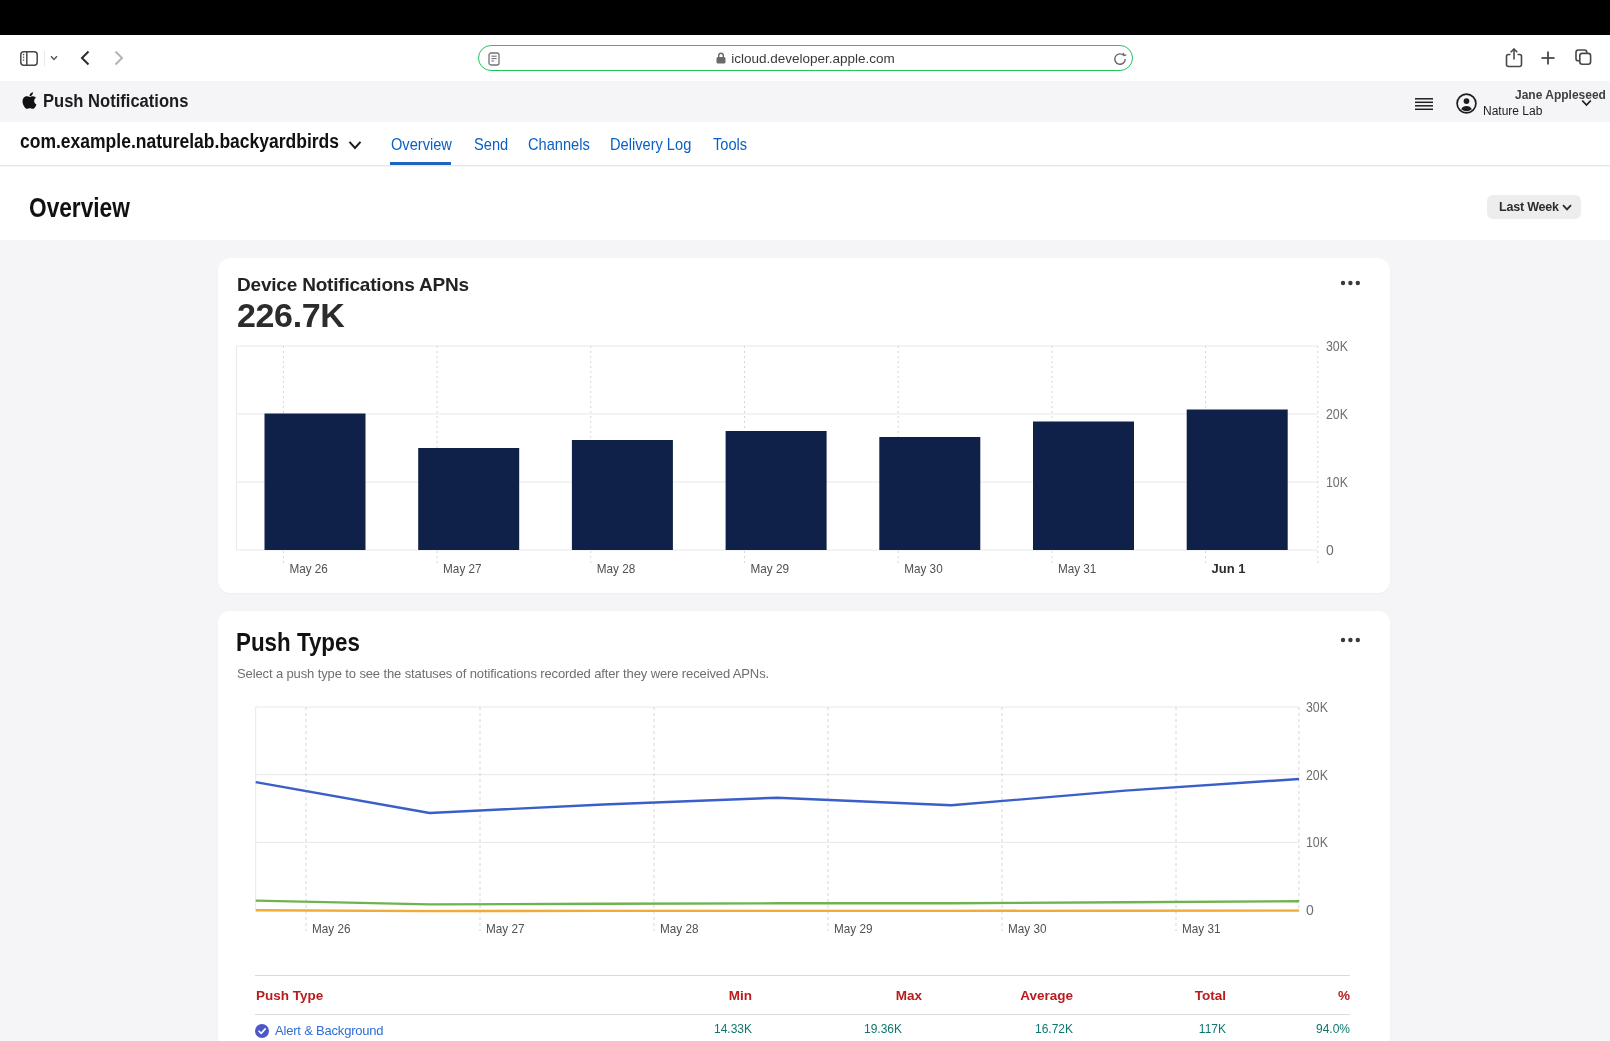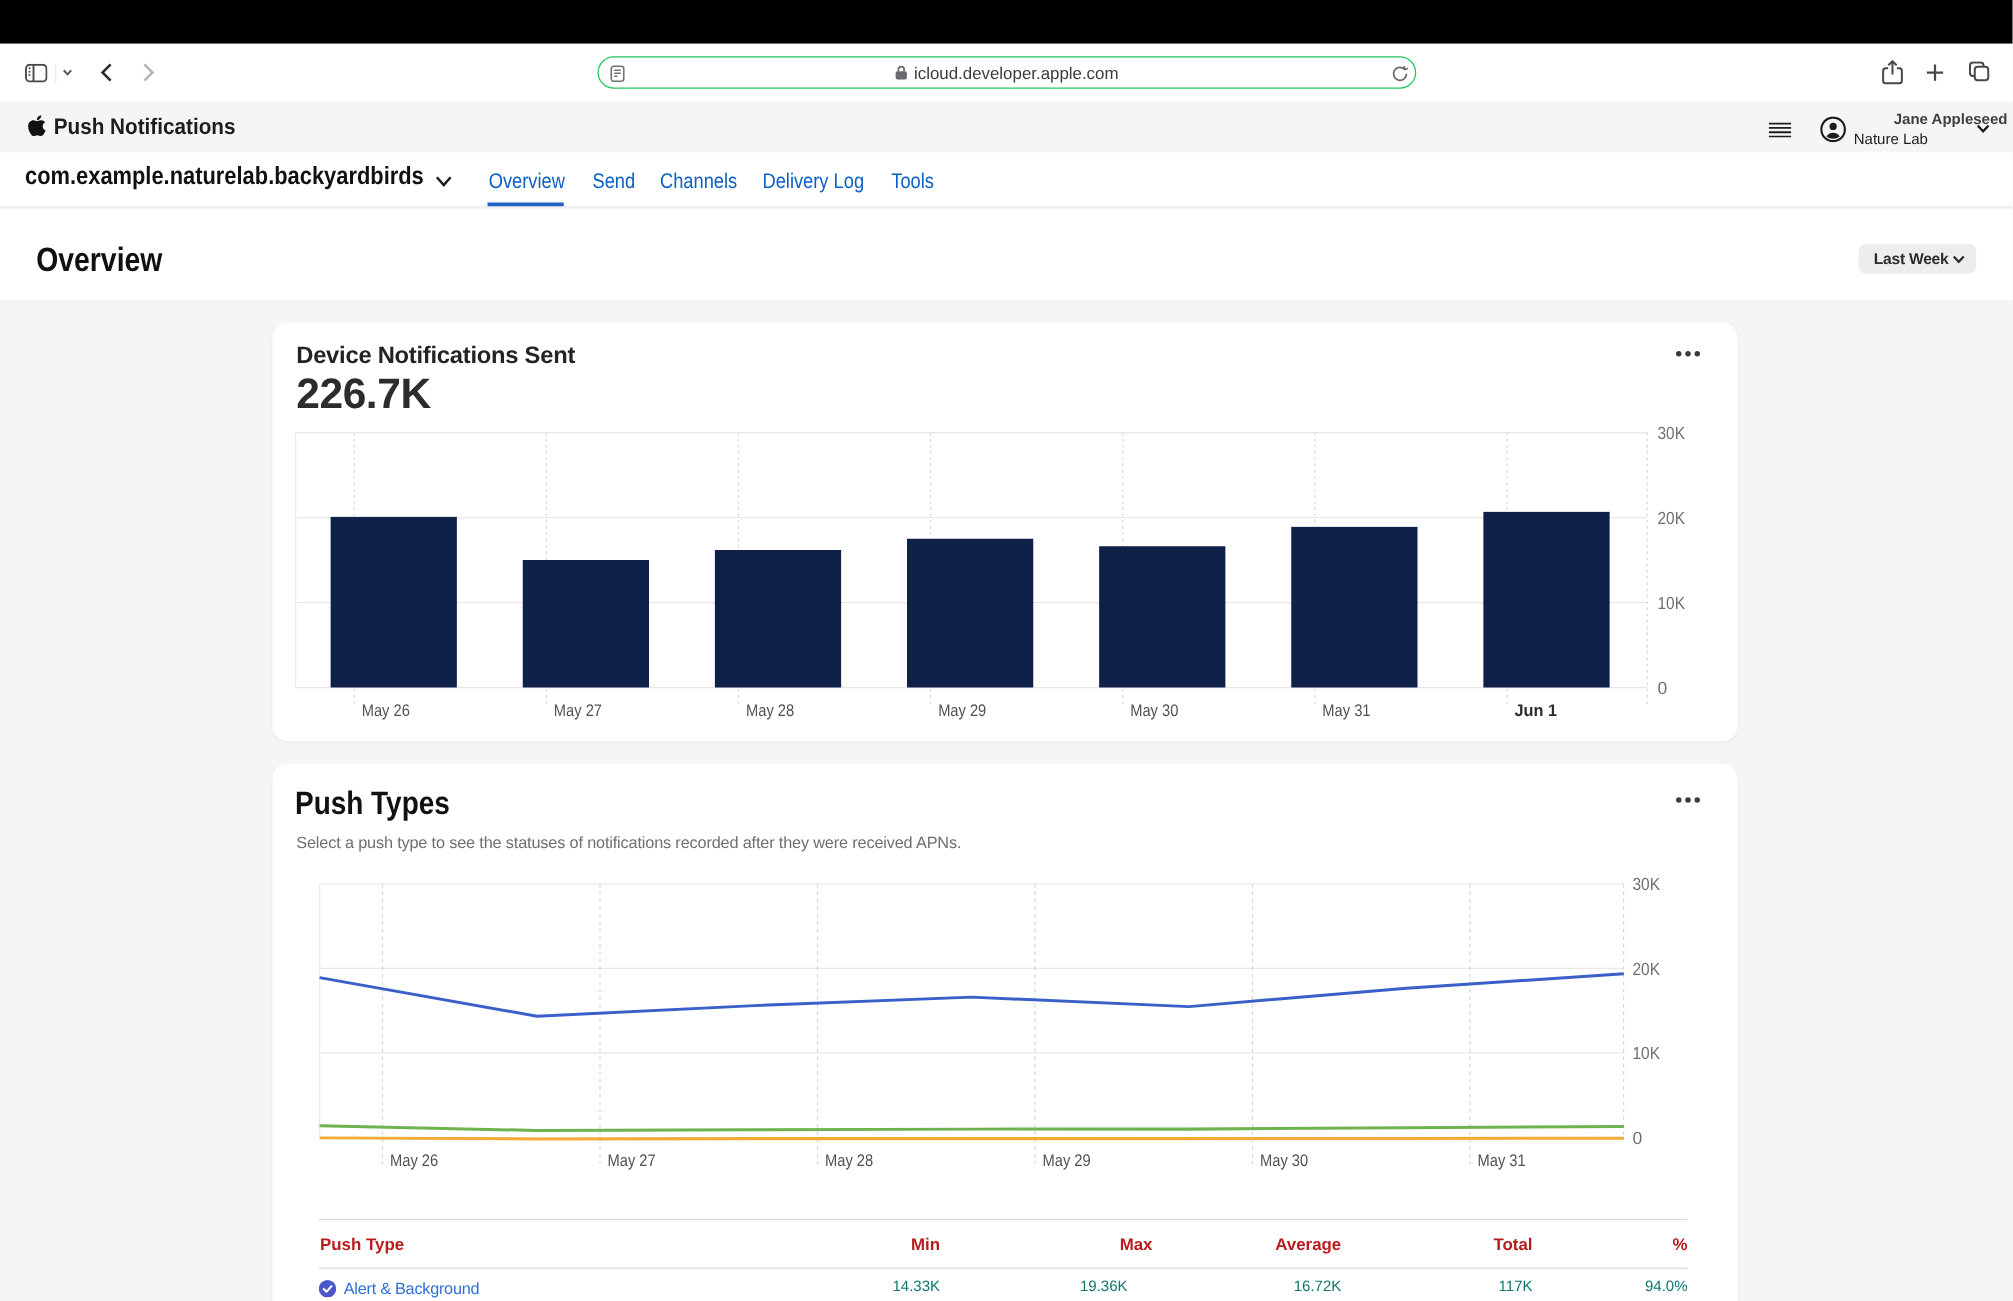--- a/index.html
+++ b/index.html
@@ -143,21 +143,21 @@
   <div class="lastweek">
       <span>Last Week</span>
       <svg style="flex:none" width="10" height="7" viewBox="0 0 10 7" fill="none" stroke="#2c2c2e" stroke-width="1.8">
         <path d="M1 1.2 L5 5.4 L9 1.2"></path>
       </svg>
     </div>
 </div>
 
 <div class="content">
   <div class="card card1">
-    <div class="ct1">Device Notifications Sent</div>
+    <div class="ct1">Device Notifications APNs</div>
     <div class="bignum">226.7K</div>
     <svg class="dots" width="21" height="6" viewBox="0 0 21 6">
         <circle cx="3" cy="3" r="2.2" fill="#3a3a3c"></circle>
         <circle cx="10.4" cy="3" r="2.2" fill="#3a3a3c"></circle>
         <circle cx="17.8" cy="3" r="2.2" fill="#3a3a3c"></circle>
       </svg>
     <svg style="position:absolute;left:0;top:0" width="1172" height="335" viewBox="0 0 1172 335">
         <line x1="18.5" y1="292" x2="1099.8" y2="292" stroke="#e8e8e8" stroke-width="1"></line>
         <line x1="18.5" y1="224" x2="1099.8" y2="224" stroke="#e8e8e8" stroke-width="1"></line>
         <line x1="18.5" y1="156" x2="1099.8" y2="156" stroke="#e8e8e8" stroke-width="1"></line>

